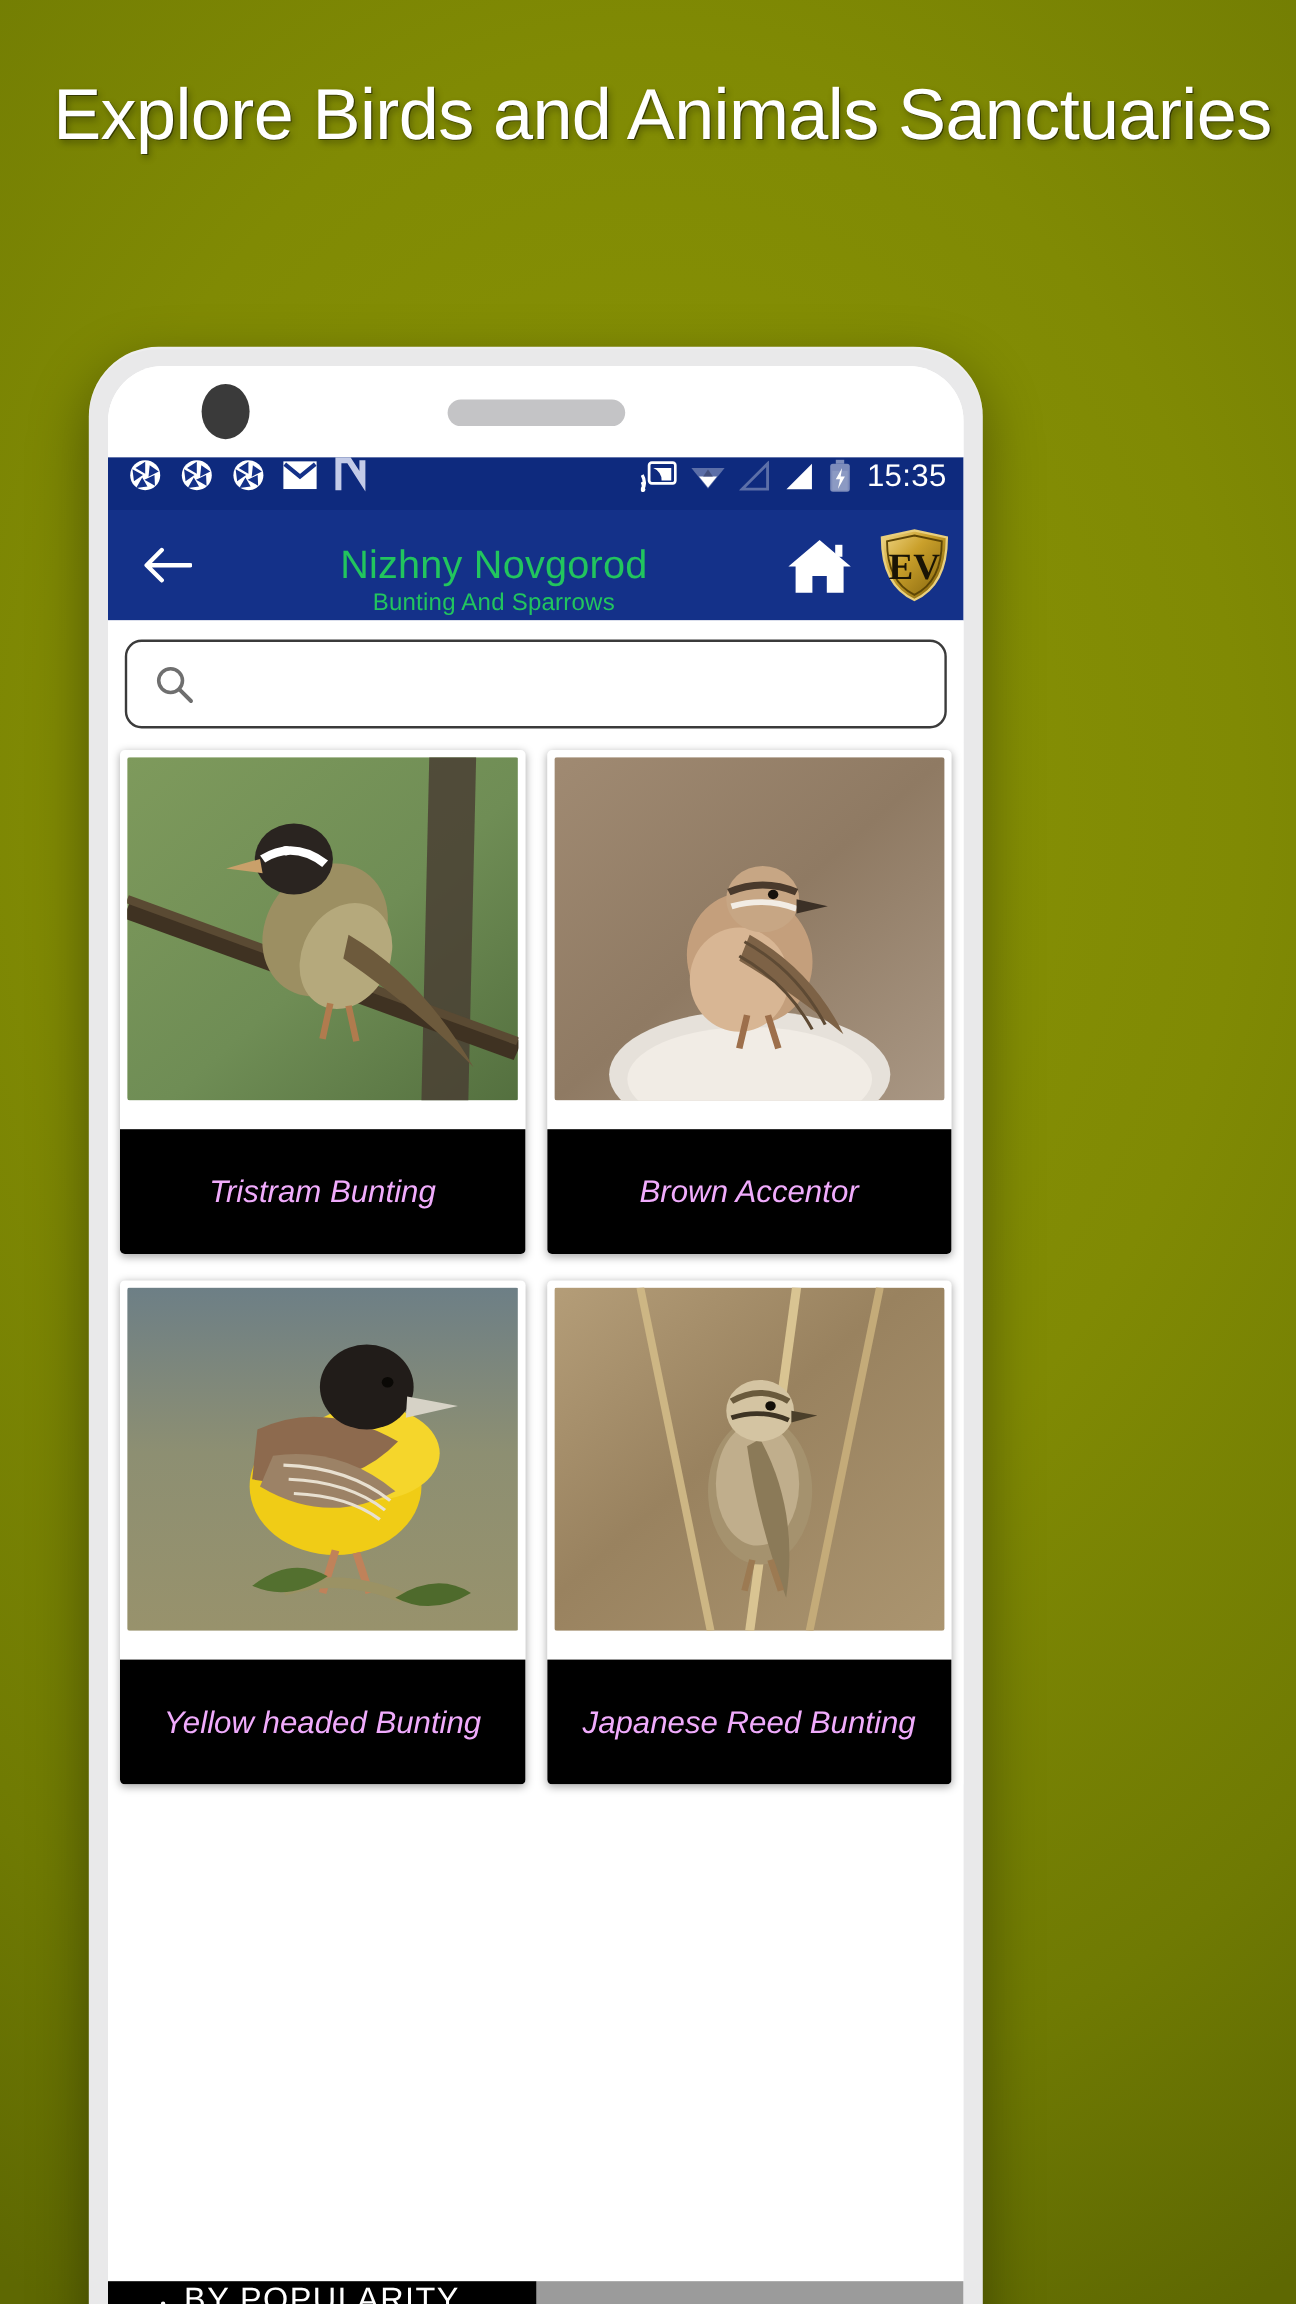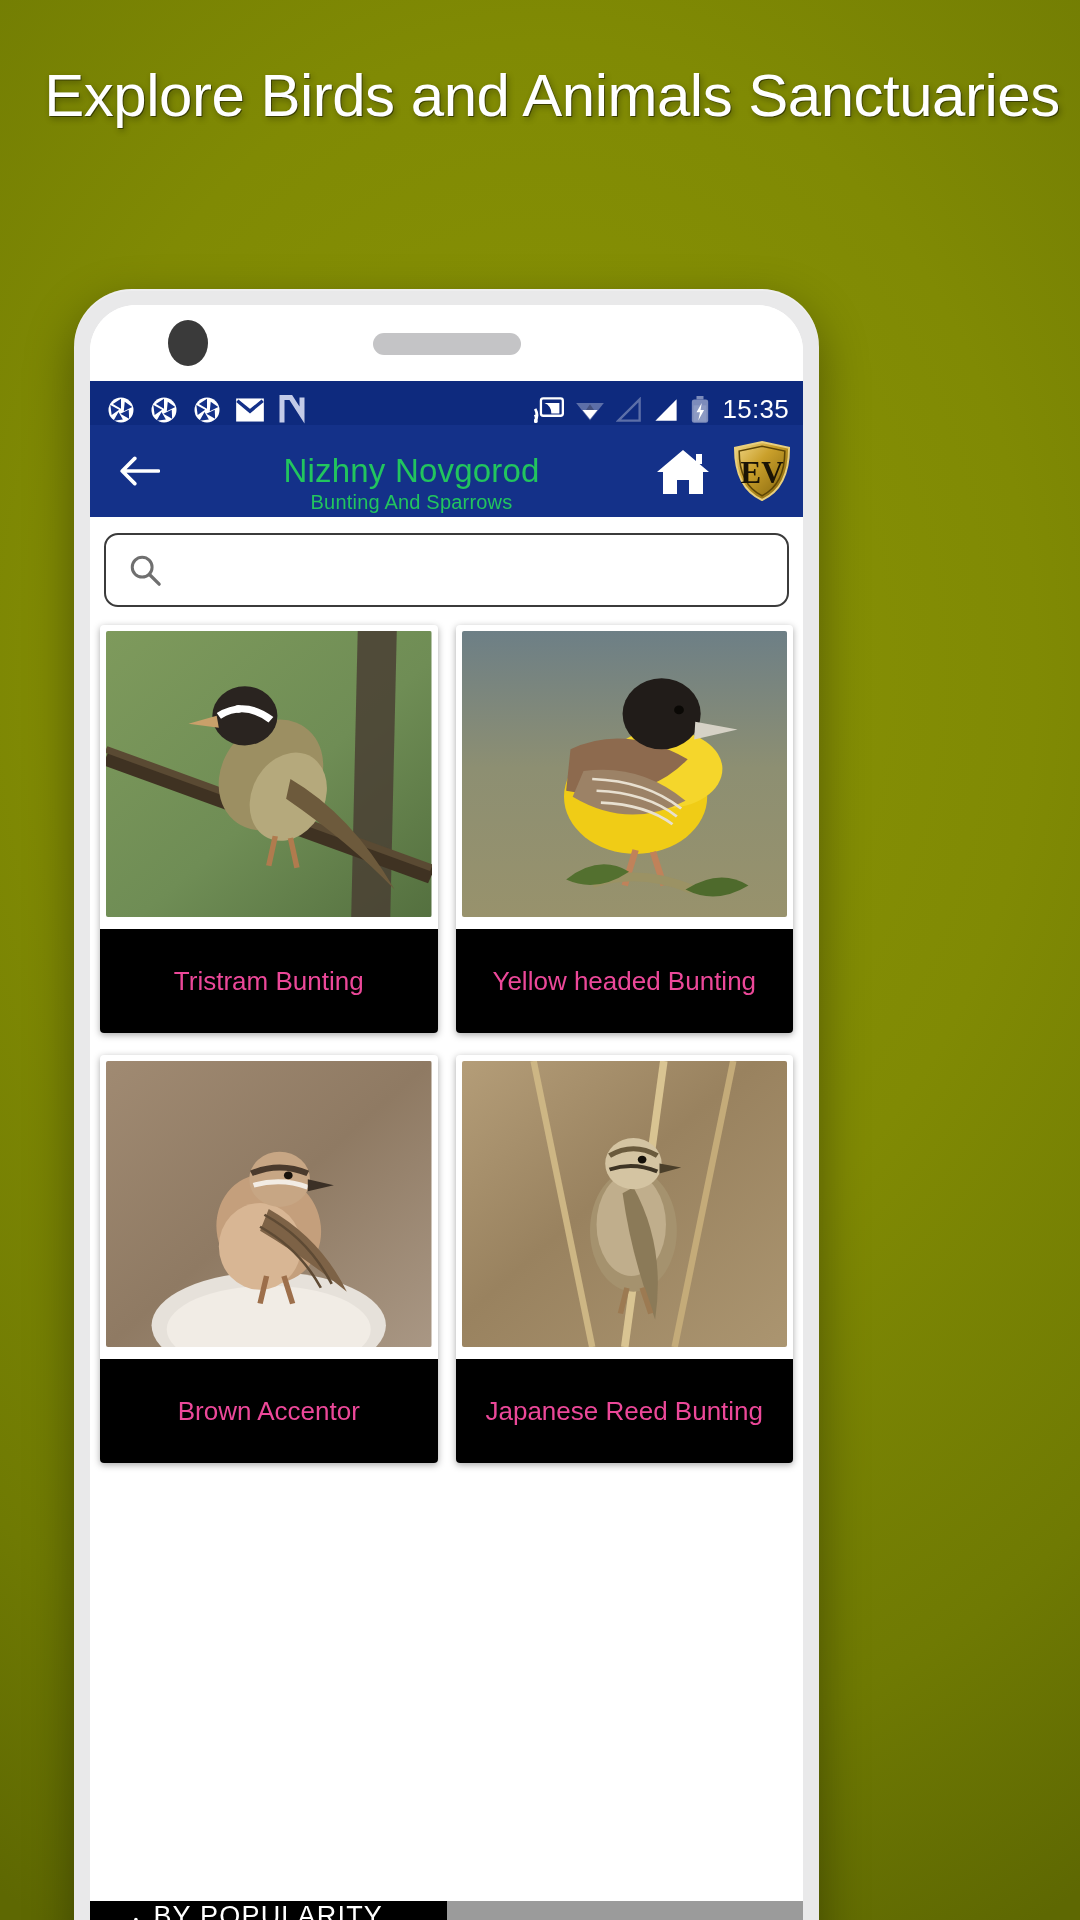--- a/index.html
+++ b/index.html
@@ -50,21 +50,21 @@
   }
   .speaker {
     position:absolute; left:50%; transform:translateX(-50%);
     top:28px; width:148px; height:22px; border-radius:11px;
     background:#c4c4c6;
   }
 
   
   .statusbar {
     height:44px; background:#0e2a7e;
-    display:flex; align-items:flex-end; justify-content:space-between;
+    display:flex; align-items:flex-start; justify-content:space-between;
     padding:0 14px 0 16px;
     gap:32px;
   }
   .sb-left, .sb-right { display:flex; align-items:center; }
   .sb-left > * { margin-right:13px; }
   .sb-right > * { margin-left:11px; }
   .sb-icn { display:block; }
   .sb-time {
     color:#fff; font-size:26px; font-weight:400; margin-left:12px;
     letter-spacing:.3px;
@@ -108,24 +108,24 @@
     background:#fff; padding:6px 10px 0 10px;
     display:grid; grid-template-columns:1fr 1fr; gap:22px 18px;
   }
   .card {
     background:#fff; border-radius:4px;
     box-shadow:0 2px 7px rgba(0,0,0,.34);
     overflow:hidden; padding:6px 6px 0 6px;
   }
   .card-img { width:100%; height:286px; display:block; border-radius:2px; }
   .card-label {
-    background:#000; color:#ec4899;
-    height:104px; margin:12px -6px 0 -6px;
+    background:#000; color:#f0abfc;
+    height:104px; margin:24px -6px 0 -6px;
     display:flex; align-items:center; justify-content:center;
-    font-size:26px; text-align:center; padding:0 10px;
+    font-size:26px; text-align:center; padding:0 10px;font-style:italic;
   }
 
   
   .sortbar {
     position:absolute; left:0; bottom:0; width:100%;
     height:78px; display:flex;
   }
   .sort-tab {
     flex:1; display:flex; align-items:center; justify-content:center;
     font-size:27px; letter-spacing:1.2px;
@@ -258,20 +258,46 @@
           <ellipse cx="152" cy="146" rx="46" ry="58" fill="#9c8f62" transform="rotate(24 152 146)"></ellipse>
           <ellipse cx="168" cy="168" rx="34" ry="46" fill="#b5a97c" transform="rotate(20 168 168)"></ellipse>
           <path d="M170 150 q56 36 96 112 q-42 -48 -100 -92z" fill="#6d5a3c"></path>
           <circle cx="128" cy="86" r="30" fill="#2a2420"></circle>
           <path d="M104 86 q24 -16 48 4" stroke="#fff" stroke-width="7" fill="none"></path>
           <circle cx="122" cy="79" r="4" fill="#fff"></circle>
           <path d="M102 86 L76 94 L104 98 Z" fill="#c9a06a"></path>
           <path d="M156 208 L150 238 M170 210 L176 240" stroke="#b07b4e" stroke-width="5"></path>
         </svg>
         <div class="card-label">Tristram Bunting</div>
+      </div>
+
+      <div class="card">
+        <svg class="card-img" viewBox="0 0 300 290" preserveAspectRatio="none">
+          <defs>
+              <linearGradient id="bg3" x1="0" y1="0" x2="1" y2="1">
+                <stop offset="0%" stop-color="#a08a72"></stop>
+                <stop offset="50%" stop-color="#8f7a63"></stop>
+                <stop offset="100%" stop-color="#a99784"></stop>
+              </linearGradient>
+            </defs>
+          <rect width="300" height="290" fill="url(#bg3)"></rect>
+          <ellipse cx="150" cy="268" rx="108" ry="54" fill="#e6e1da"></ellipse>
+          <ellipse cx="150" cy="272" rx="94" ry="44" fill="#f1ece5"></ellipse>
+          <ellipse cx="150" cy="170" rx="48" ry="56" fill="#c49f7c" transform="rotate(-10 150 170)"></ellipse>
+          <ellipse cx="142" cy="188" rx="38" ry="44" fill="#d8b694"></ellipse>
+          <path d="M150 150 q48 30 72 84 q-40 -36 -80 -62z" fill="#7d6246"></path>
+          <path d="M146 156 q40 24 62 70 M142 168 q36 22 56 62" stroke="#5e4a34" stroke-width="2.4" fill="none"></path>
+          <circle cx="160" cy="120" r="28" fill="#c7a684"></circle>
+          <path d="M134 114 q26 -12 52 0" stroke="#4a3a2c" stroke-width="6" fill="none"></path>
+          <path d="M136 126 q26 -8 50 2" stroke="#f2ece4" stroke-width="5" fill="none"></path>
+          <circle cx="168" cy="116" r="4" fill="#17110b"></circle>
+          <path d="M186 120 L210 126 L186 132 Z" fill="#3b3026"></path>
+          <path d="M148 218 L142 246 M164 218 L172 246" stroke="#9d6f4b" stroke-width="5"></path>
+        </svg>
+        <div class="card-label">Brown Accentor</div>
       </div>
 
       <div class="card">
         <svg class="card-img" viewBox="0 0 300 290" preserveAspectRatio="none">
           <defs>
               <linearGradient id="bg2" x1="0" y1="0" x2="0" y2="1">
                 <stop offset="0%" stop-color="#6d7f86"></stop>
                 <stop offset="48%" stop-color="#8d8f72"></stop>
                 <stop offset="100%" stop-color="#98926c"></stop>
               </linearGradient>
@@ -289,46 +315,20 @@
           <path d="M120 256 q44 -16 92 6" stroke="#9b9264" stroke-width="9" fill="none"></path>
           <path d="M96 252 q30 -26 58 -8 q-30 22 -58 8z" fill="#53702f"></path>
           <path d="M206 262 q32 -22 58 -4 q-30 20 -58 4z" fill="#4e6a2c"></path>
         </svg>
         <div class="card-label">Yellow headed Bunting</div>
       </div>
 
       <div class="card">
         <svg class="card-img" viewBox="0 0 300 290" preserveAspectRatio="none">
           <defs>
-              <linearGradient id="bg3" x1="0" y1="0" x2="1" y2="1">
-                <stop offset="0%" stop-color="#a08a72"></stop>
-                <stop offset="50%" stop-color="#8f7a63"></stop>
-                <stop offset="100%" stop-color="#a99784"></stop>
-              </linearGradient>
-            </defs>
-          <rect width="300" height="290" fill="url(#bg3)"></rect>
-          <ellipse cx="150" cy="268" rx="108" ry="54" fill="#e6e1da"></ellipse>
-          <ellipse cx="150" cy="272" rx="94" ry="44" fill="#f1ece5"></ellipse>
-          <ellipse cx="150" cy="170" rx="48" ry="56" fill="#c49f7c" transform="rotate(-10 150 170)"></ellipse>
-          <ellipse cx="142" cy="188" rx="38" ry="44" fill="#d8b694"></ellipse>
-          <path d="M150 150 q48 30 72 84 q-40 -36 -80 -62z" fill="#7d6246"></path>
-          <path d="M146 156 q40 24 62 70 M142 168 q36 22 56 62" stroke="#5e4a34" stroke-width="2.4" fill="none"></path>
-          <circle cx="160" cy="120" r="28" fill="#c7a684"></circle>
-          <path d="M134 114 q26 -12 52 0" stroke="#4a3a2c" stroke-width="6" fill="none"></path>
-          <path d="M136 126 q26 -8 50 2" stroke="#f2ece4" stroke-width="5" fill="none"></path>
-          <circle cx="168" cy="116" r="4" fill="#17110b"></circle>
-          <path d="M186 120 L210 126 L186 132 Z" fill="#3b3026"></path>
-          <path d="M148 218 L142 246 M164 218 L172 246" stroke="#9d6f4b" stroke-width="5"></path>
-        </svg>
-        <div class="card-label">Brown Accentor</div>
-      </div>
-
-      <div class="card">
-        <svg class="card-img" viewBox="0 0 300 290" preserveAspectRatio="none">
-          <defs>
               <linearGradient id="bg4" x1="0" y1="0" x2="1" y2="1">
                 <stop offset="0%" stop-color="#b49d78"></stop>
                 <stop offset="45%" stop-color="#99825f"></stop>
                 <stop offset="100%" stop-color="#ab9570"></stop>
               </linearGradient>
             </defs>
           <rect width="300" height="290" fill="url(#bg4)"></rect>
           <path d="M66 0 L120 290" stroke="#cdb684" stroke-width="6" fill="none"></path>
           <path d="M250 0 L196 290" stroke="#c4ab79" stroke-width="6" fill="none"></path>
           <path d="M186 0 L150 290" stroke="#d9c492" stroke-width="7" fill="none"></path>

